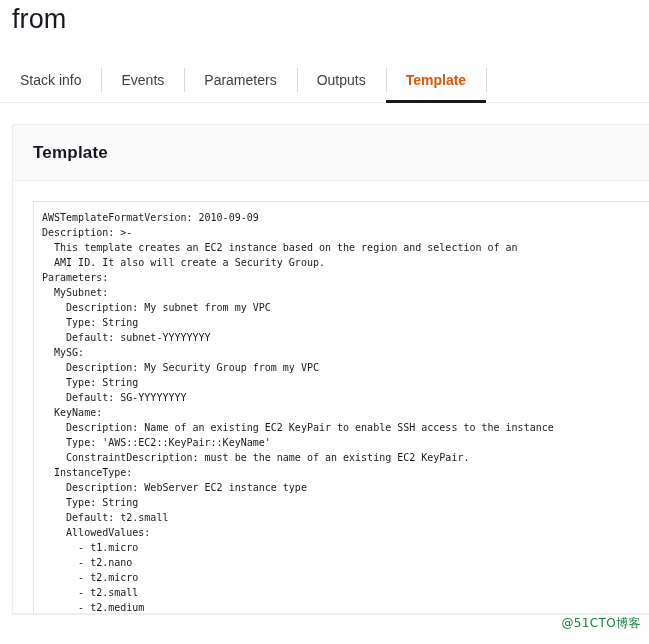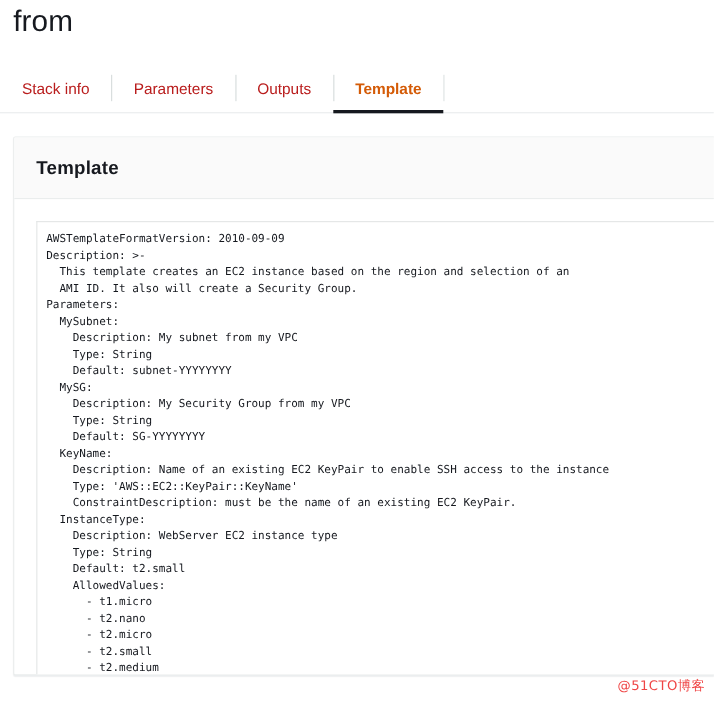--- a/index.html
+++ b/index.html
@@ -43,21 +43,21 @@
     align-items: stretch;
     border-bottom: 1px solid #e9ebed;
     box-sizing: border-box;
   }
   .tab {
     position: relative;
     display: flex;
     align-items: center;
     justify-content: center;
     font-size: 14px;
-    color: #b91c1c;
+    color: #404040;
     padding: 0 20px;
     box-sizing: border-box;
     white-space: nowrap;
     cursor: pointer;
     background: transparent;
     border: 0;
     font-family: "Liberation Sans", sans-serif;
   }
   .tab + .tab::before {
     content: "";
@@ -142,36 +142,39 @@
     white-space: pre;
     letter-spacing: 0px;
   }
 
   
   .watermark {
     position: absolute;
     right: 8px;
     bottom: 12px;
     font-size: 12px;
-    color: #ef4444;
+    color: #15803d;
     font-family: "DejaVu Sans", sans-serif;
     letter-spacing: 0.4px;
     user-select: none;
   }
 </style>
 </head>
 <body>
 
 <div id="page">
 
   <div class="stack-title">from</div>
 
   <div class="tabbar">
     <div class="tab">
       <span>Stack info</span>
+    </div>
+    <div class="tab">
+      <span>Events</span>
     </div>
     <div class="tab">
       <span>Parameters</span>
     </div>
     <div class="tab">
       <span>Outputs</span>
     </div>
     <div class="tab active">
       <span>Template</span>
     </div>

